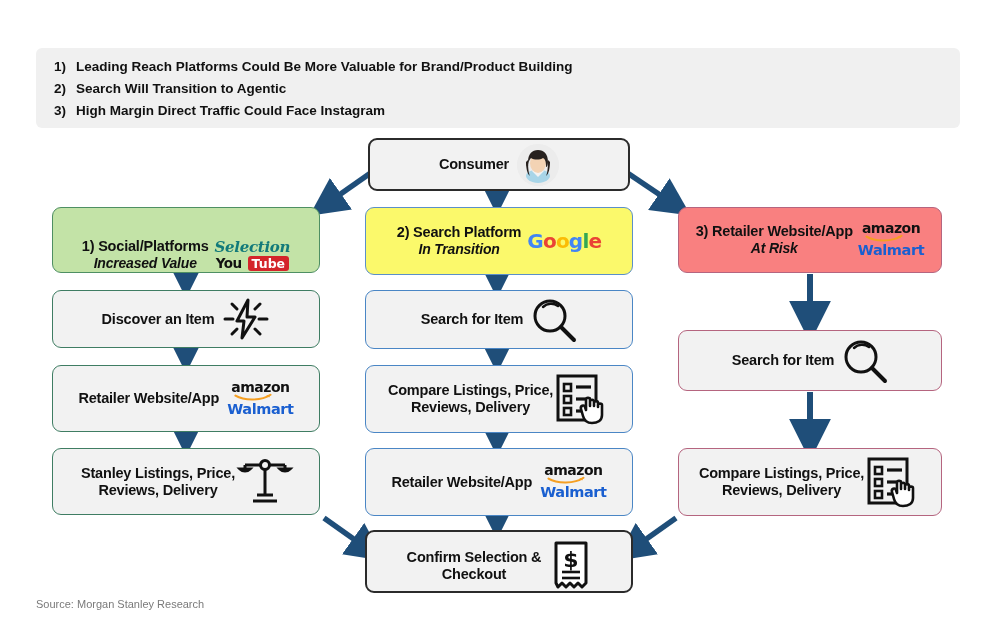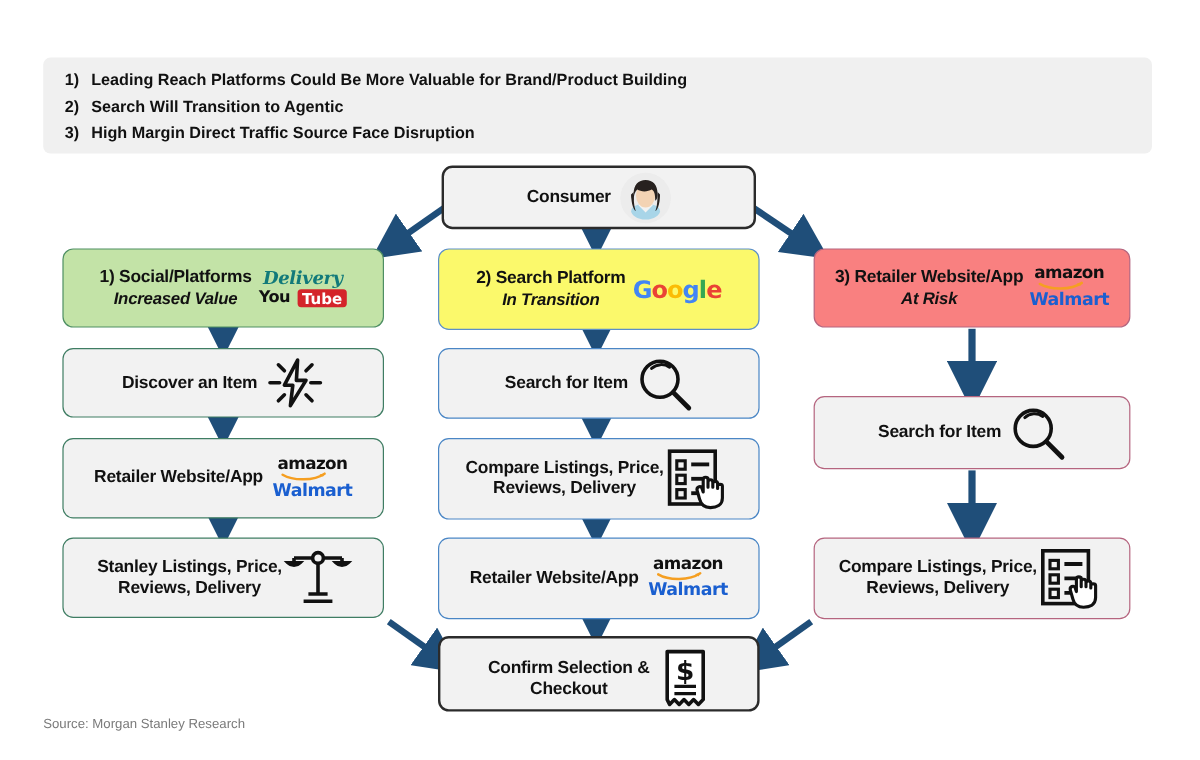--- a/index.html
+++ b/index.html
@@ -32,21 +32,21 @@
   .node .sub{display:block;font-style:italic;font-weight:bold;font-size:14px;}
   .node .inner{display:flex;align-items:center;justify-content:center;gap:8px;
     width:100%;padding:0 10px;box-sizing:border-box;}
 
   
   .col-green{border:1.6px solid #3f7d63;}
   .col-blue{border:1.6px solid #4a86c5;}
   .col-red{border:1.6px solid #b5657f;}
   .col-dark{border:2px solid #2b2b2b;align-items:flex-end;}
 
-  .head-green{background:#c3e3a7;border:1.8px solid #4e8f63;}
+  .head-green{background:#c3e3a7;border:1.8px solid #4e8f63;align-items:flex-end;}
   .head-yellow{background:#fbf96b;border:1.8px solid #5b8fc9;}
   .head-red{background:#f98080;border:1.8px solid #b5657f;}
   .head-grey{background:#f2f2f2;border:2px solid #2b2b2b;}
 
   
   .logos{display:flex;flex-direction:column;align-items:center;gap:1px;}
   .amazon{font-size:14px;font-weight:bold;color:#111;letter-spacing:-0.5px;
     line-height:13px;position:relative;font-family:"DejaVu Sans",sans-serif;}
   .amazon-swoosh{display:block;width:44px;height:7px;margin-top:-1px;}
   .walmart{font-size:14.5px;font-weight:bold;color:#1a5fd0;letter-spacing:-0.4px;
@@ -77,21 +77,21 @@
 
 
   <div class="bullet-panel">
     <div class="bullet-row b1">
       <span class="num">1)</span><span>Leading Reach Platforms Could Be More Valuable for Brand/Product Building</span>
     </div>
     <div class="bullet-row b2">
       <span class="num">2)</span><span>Search Will Transition to Agentic</span>
     </div>
     <div class="bullet-row b3">
-      <span class="num">3)</span><span>High Margin Direct Traffic Source Face Disruption</span>
+      <span class="num">3)</span><span>High Margin Direct Traffic Could Face Instagram</span>
     </div>
   </div>
 
   <svg style="position:absolute;left:0;top:0;width:1000px;height:633px;">
     <defs>
       <marker id="ah" markerWidth="7" markerHeight="7" refX="4.2" refY="3.5" orient="auto">
         <path d="M0,0 L7,3.5 L0,7 z" fill="#1f4e79"></path>
       </marker>
     </defs>
 
@@ -134,21 +134,21 @@
     </div>
   </div>
 
   <div class="node head-green" style="left:52px;top:207px;width:268px;height:66px;">
     <div class="inner" style="gap:6px;">
       <span class="label" style="text-align:center;">
         <span>1)  Social/Platforms</span>
         <span class="sub">Increased Value</span>
       </span>
       <span class="logos">
-        <span class="insta">Delivery</span>
+        <span class="insta">Selection</span>
         <span class="yt">
           <span class="yt-you">You</span>
           <span class="yt-tube">Tube</span>
         </span>
       </span>
     </div>
   </div>
 
   <div class="node col-green" style="left:52px;top:290px;width:268px;height:58px;">
     <div class="inner">

